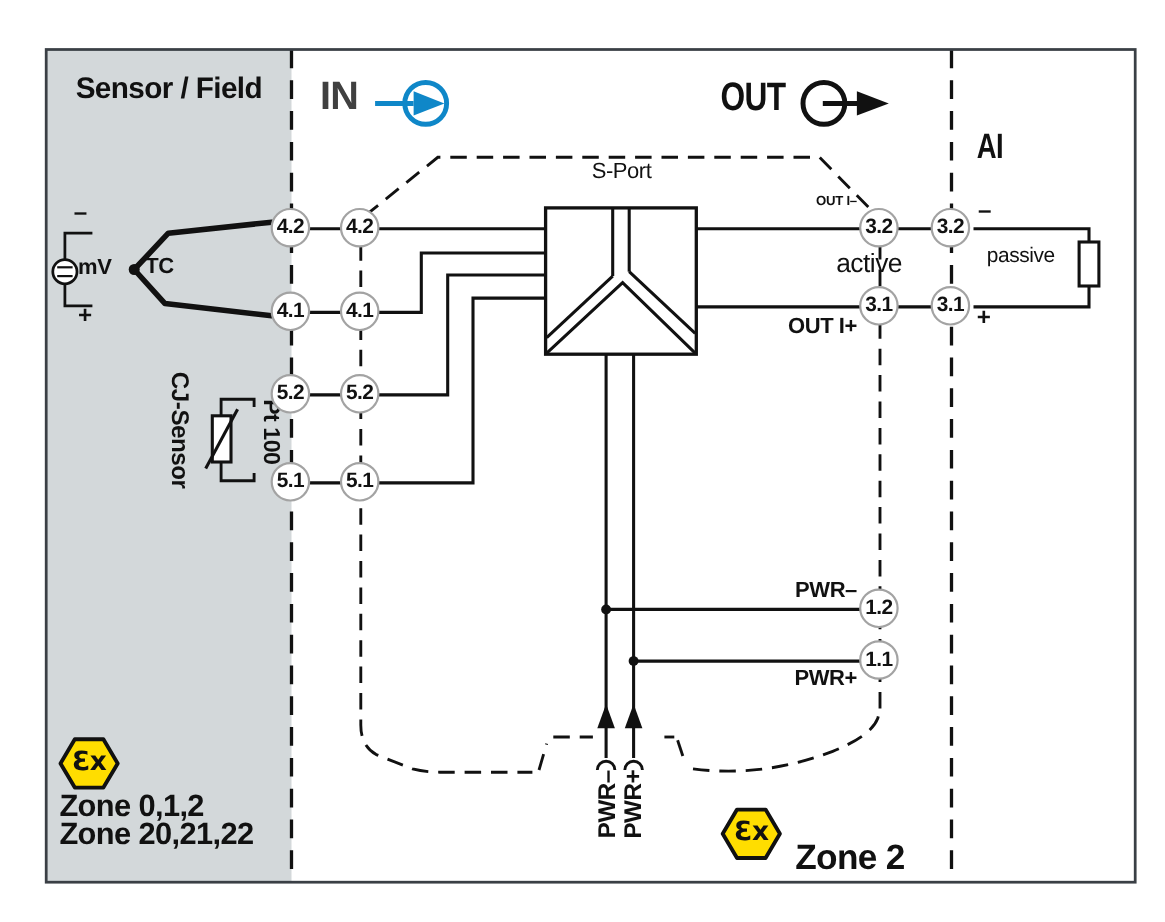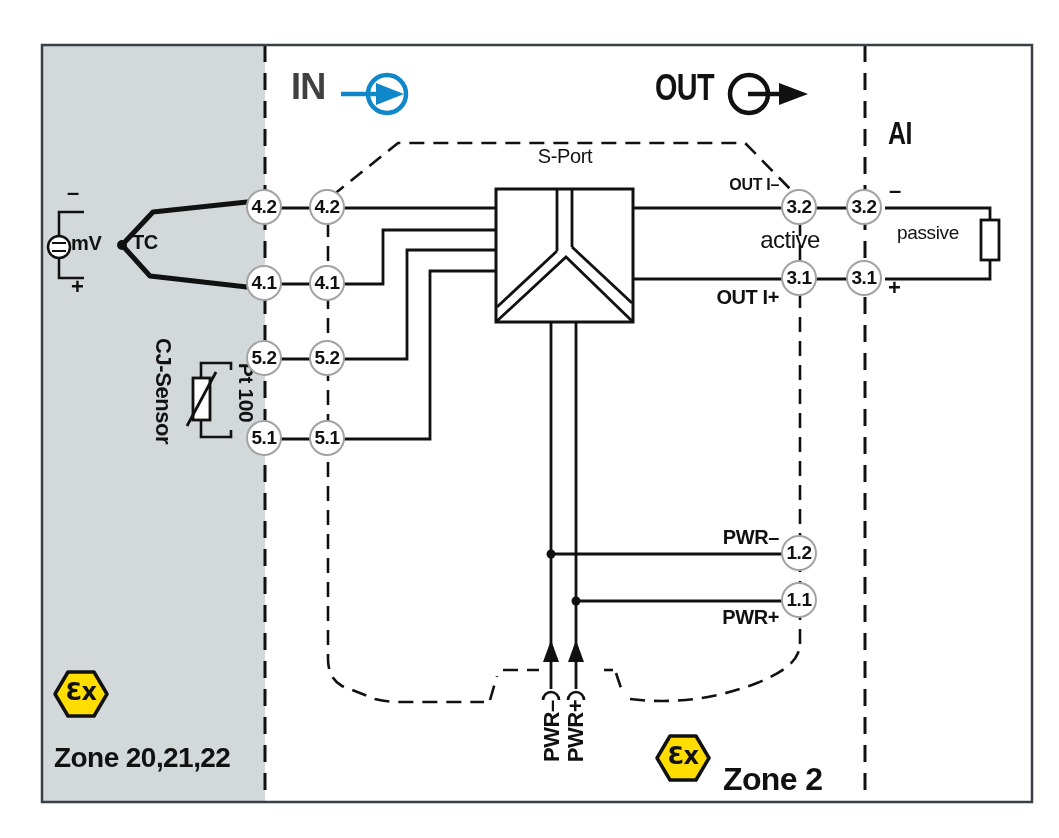--- a/index.html
+++ b/index.html
@@ -125,29 +125,30 @@
       <path d="M748,94 H781" stroke="#111" stroke-width="4.5"></path>
       <path d="M808,94 L779,83 L779,105 Z" fill="#111"></path>
     </g>
 
     <polygon points="55,694 68,672 94,672 107,694 94,716 68,716" fill="#ffdd00" stroke="#111" stroke-width="3.5" stroke-linejoin="round"></polygon>
     <polygon points="657,758 670,736 696,736 709,758 696,780 670,780" fill="#ffdd00" stroke="#111" stroke-width="3.5" stroke-linejoin="round"></polygon>
 
     <rect x="42" y="45" width="990" height="757" fill="none" stroke="#3a3f45" stroke-width="2.5"></rect>
   </svg>
 
+  <div class="lbl b ctr" style="left:42px;top:66px;width:223px;font-size:27px;">Sensor / Field</div>
 
   <div class="lbl b" style="left:291px;top:67px;font-size:36px;color:#404040;">IN</div>
   <div class="lbl b" style="left:655px;top:68px;font-size:36px;"><span class="sqz80">OUT</span></div>
 
   <div class="lbl b" style="left:888px;top:116px;font-size:32px;"><span class="sqz78">AI</span></div>
 
   <div class="lbl ctr" style="left:495px;top:145px;width:140px;font-size:20px;">S-Port</div>
 
-  <div class="lbl b rgt" style="left:629px;top:176px;width:150px;font-size:16px;">OUT I–</div>
+  <div class="lbl b rgt" style="left:629px;top:176px;width:150px;font-size:12px;">OUT I–</div>
   <div class="lbl ctr" style="left:670px;top:227px;width:150px;font-size:24px;text-align:right;">active</div>
   <div class="lbl b rgt" style="left:629px;top:286px;width:150px;font-size:20px;">OUT I+</div>
   <div class="lbl b rgt" style="left:629px;top:526px;width:150px;font-size:20px;">PWR–</div>
   <div class="lbl b rgt" style="left:629px;top:606px;width:150px;font-size:20px;">PWR+</div>
 
   <div class="lbl ctr" style="left:853px;top:223px;width:150px;font-size:19px;">passive</div>
   <div class="lbl b" style="left:889px;top:179px;font-size:22px;">–</div>
   <div class="lbl b" style="left:888px;top:276px;font-size:22px;">+</div>
 
   <div class="lbl b" style="left:67px;top:181px;font-size:22px;">–</div>
@@ -155,20 +156,21 @@
   <div class="lbl b" style="left:71px;top:232px;font-size:20px;">mV</div>
   <div class="lbl b" style="left:132px;top:231px;font-size:20px;">TC</div>
 
   <div class="lbl b ctr rot90" style="left:103px;top:379px;width:120px;font-size:22px;">CJ-Sensor</div>
   <div class="lbl b ctr rot90" style="left:196px;top:381px;width:100px;font-size:21px;">Pt 100</div>
 
   <div class="lbl b ctr rotm90" style="left:502px;top:719px;width:100px;font-size:22px;">PWR–</div>
   <div class="lbl b ctr rotm90" style="left:526px;top:719px;width:100px;font-size:22px;">PWR+</div>
 
   <div class="lbl ctr exlbl" style="left:51px;top:679px;width:60px;">Ɛx</div>
+  <div class="lbl b" style="left:54px;top:718px;font-size:28px;">Zone 0,1,2</div>
   <div class="lbl b" style="left:54px;top:743px;font-size:28px;text-align:center;">Zone 20,21,22</div>
 
   <div class="lbl ctr exlbl" style="left:653px;top:743px;width:60px;">Ɛx</div>
   <div class="lbl b" style="left:723px;top:762px;font-size:32px;">Zone 2</div>
 
   <div class="term" style="left:246px;top:189px;">4.2</div>
   <div class="term" style="left:246px;top:265px;">4.1</div>
   <div class="term" style="left:246px;top:340px;">5.2</div>
   <div class="term" style="left:246px;top:420px;">5.1</div>
 

